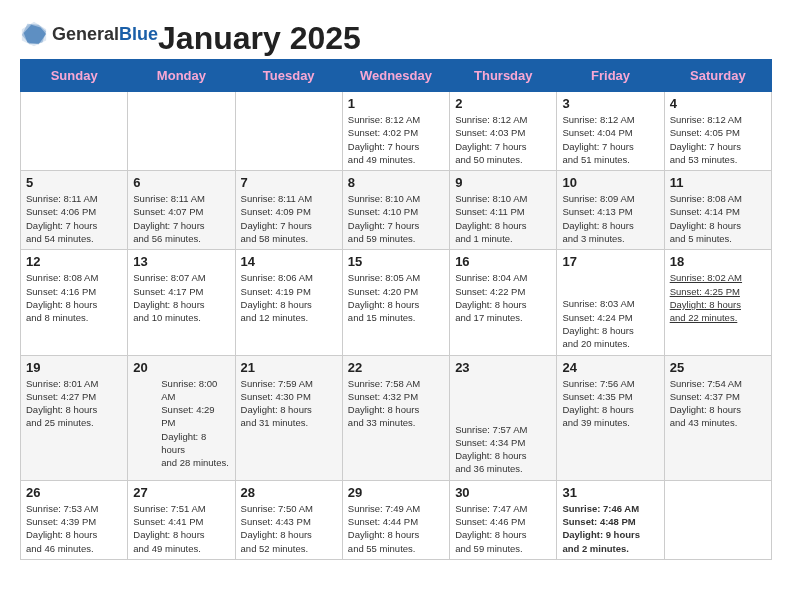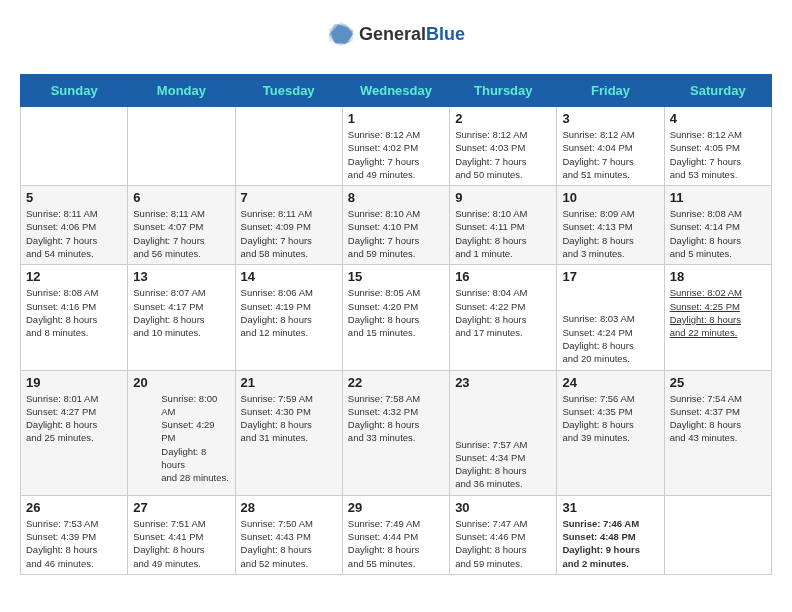--- a/index.html
+++ b/index.html
@@ -5,23 +5,23 @@
     * { box-sizing: border-box; margin: 0; padding: 0; }
     body {
       font-family: Arial, sans-serif;
       background: #fff;
       width: 792px;
       min-height: 612px;
       padding: 20px;
     }
     .header-area {
       display: flex;
-      justify-content: center;
+      justify-content: flex-start;
       align-items: flex-start;
-      margin-bottom: 26px;
+      margin-bottom: 2px;
     }
     .logo {
       display: flex;
       align-items: center;
       gap: 4px;
     }
     .logo-text-general {
       font-size: 18px;
       font-weight: bold;
       color: #333;
@@ -47,21 +47,21 @@
       font-size: 16px;
       color: #444;
     }
     table {
       width: 100%;
       border-collapse: collapse;
       border: 1px solid #ccc;
     }
     .day-header {
       background: #1a5fa8;
-      color: #5eead4;
+      color: #f9a8d4;
       text-align: center;
       padding: 8px 16px;
       font-size: 13px;
       font-weight: bold;
       border: 1px solid #1a5fa8;
     }
     td {
       vertical-align: top;
       border: 1px solid #ccc;
       padding: 4px 5px;
@@ -101,20 +101,21 @@
     <svg class="logo-icon" viewBox="0 0 30 30" xmlns="http://www.w3.org/2000/svg">
       <polygon points="15,2 28,10 28,22 15,28 2,22 2,10" fill="#1a5fa8" opacity="0.15"></polygon>
       <polygon points="20,5 28,12 24,24 10,26 2,16 8,4" fill="#1a5fa8" opacity="0.3"></polygon>
       <polygon points="22,8 28,15 20,26 8,24 4,14 12,5" fill="#1a5fa8" opacity="0.5"></polygon>
     </svg>
     <div>
       <span class="logo-text-general">General</span><span class="logo-text-blue">Blue</span>
     </div>
   </div>
   <div class="title-area">
+    <div class="month-title">January 2025</div>
   </div>
 </div>
 
 <table>
   <thead>
     <tr class="day-header-row">
 
     <th class="day-header">Sunday</th>
         <th class="day-header">Monday</th>
         <th class="day-header">Tuesday</th>

